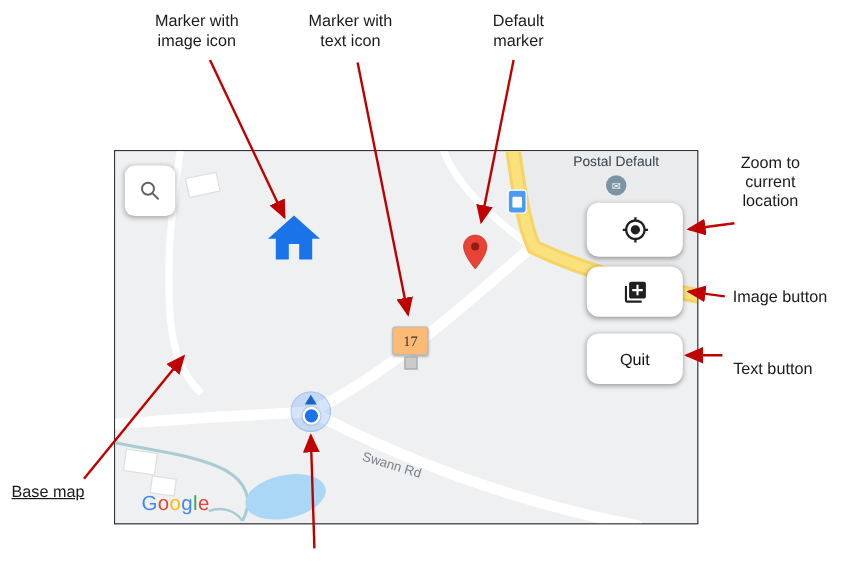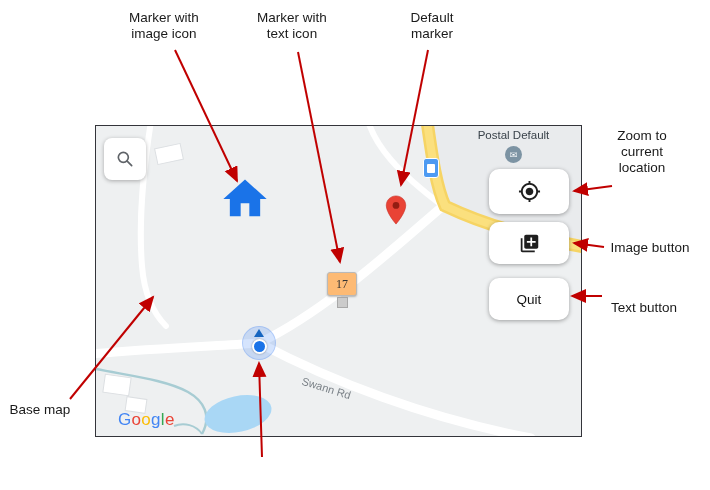--- a/index.html
+++ b/index.html
@@ -74,21 +74,21 @@
 image icon</div>
   <div class="ann" style="left:238px;top:10px;width:108px;">Marker with
 text icon</div>
   <div class="ann" style="left:388px;top:10px;width:88px;">Default
 marker</div>
   <div class="ann" style="left:598px;top:128px;width:88px;">Zoom to
 current
 location</div>
   <div class="ann" style="left:604px;top:240px;width:92px;">Image button</div>
   <div class="ann" style="left:604px;top:273px;width:80px;margin-top:27px;">Text button</div>
-  <div class="ann" style="left:5px;top:402px;width:70px;">Base map</div>
+  <div class="ann" style="left:5px;top:402px;width:70px;text-decoration:underline;">Base map</div>
 
   <div class="map">
 
     <svg class="basemap" width="485" height="310" viewBox="0 0 485 310">
       <rect width="485" height="310" fill="#eef0f1"></rect>
       <path d="M349,80 C395,102 440,112 488,121 L488,-5 L331,-5 C336,30 340,60 349,80 Z" fill="#e9ebed"></path>
       <g fill="#ffffff" stroke="#dcdfe2">
         <rect x="8" y="250" width="26" height="18" transform="rotate(8 21 259)"></rect>
         <rect x="30" y="272" width="20" height="14" transform="rotate(8 40 279)"></rect>
         <rect x="60" y="20" width="26" height="16" transform="rotate(-12 73 28)"></rect>

